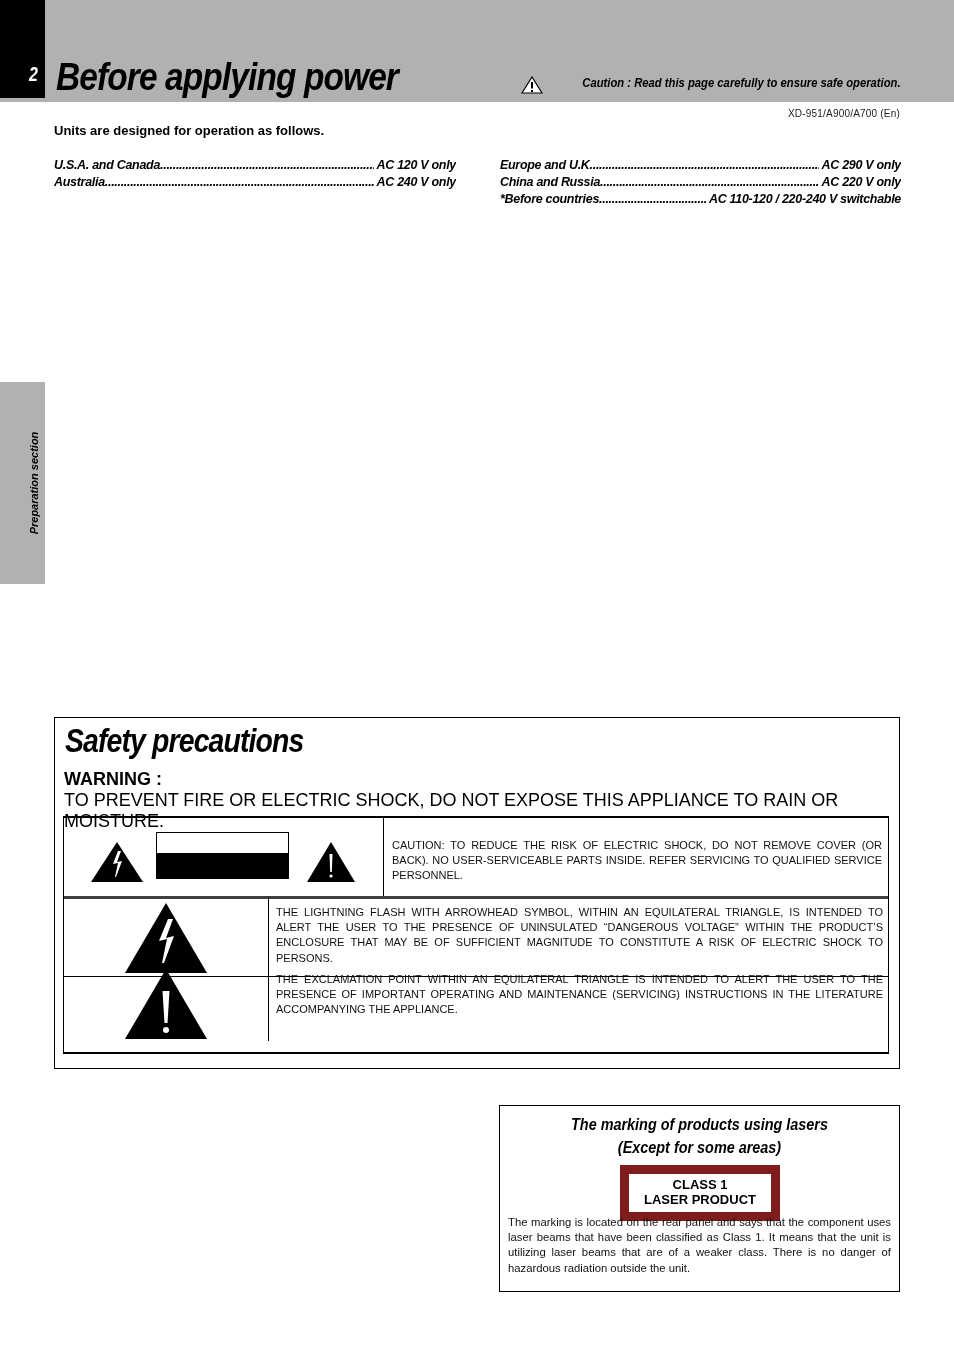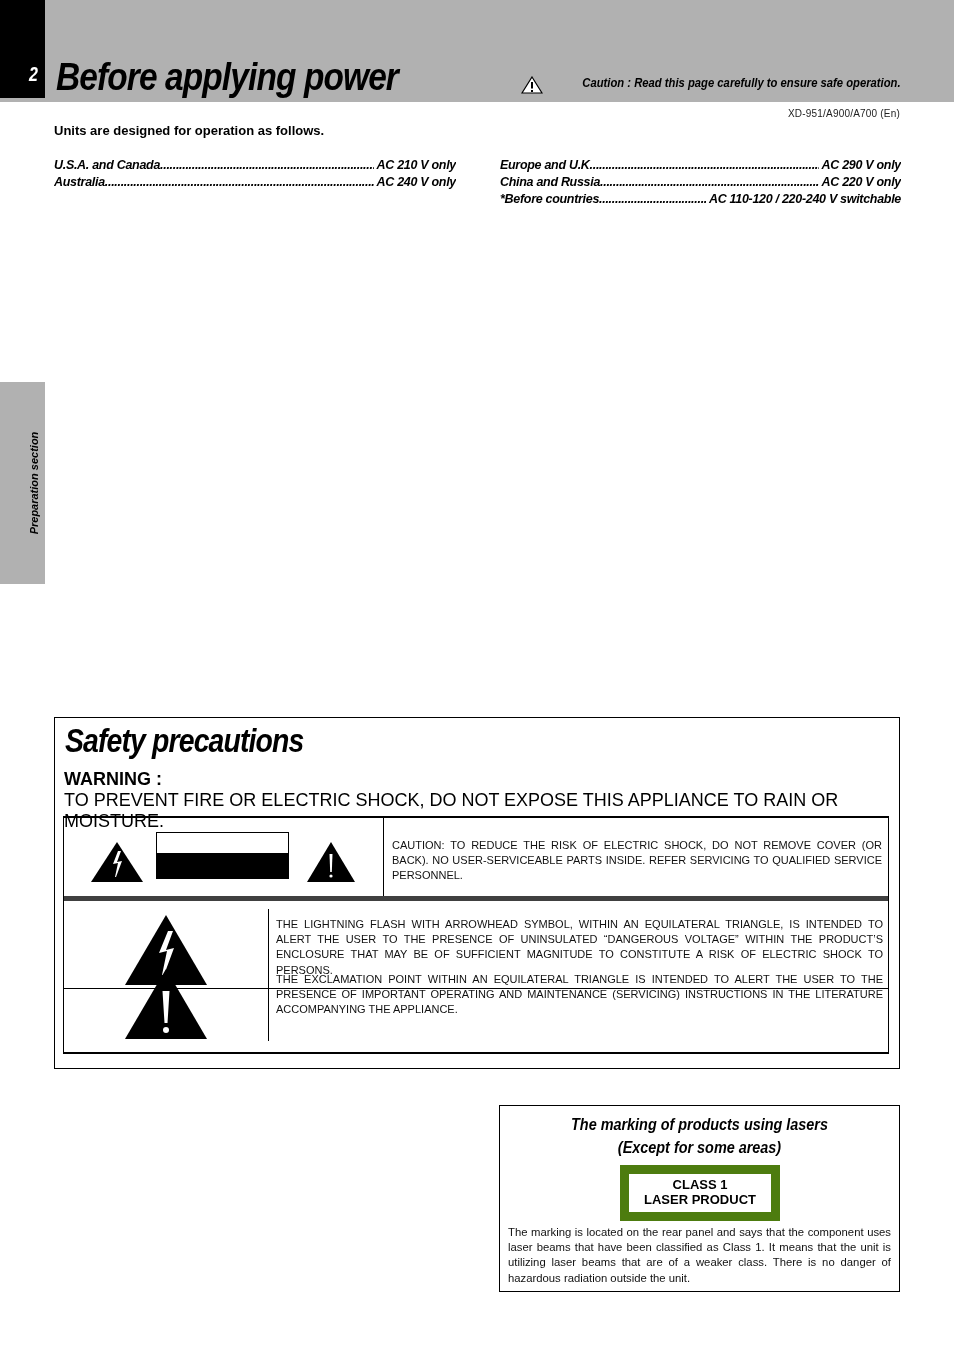--- a/index.html
+++ b/index.html
@@ -25,40 +25,40 @@
     .volt-row .dots::after { content: " ............................................................................................................................................................................................"; }
     .volt-row .val { padding-left: 3px; }
 
     .safety-box { position: absolute; left: 54px; top: 717px; width: 844px; height: 350px; border: 1px solid #000; }
     .safety-title { position: absolute; left: 10px; top: 4px; font-weight: bold; font-style: italic; font-size: 33px; letter-spacing: -1px; transform: scaleX(0.86); transform-origin: left; white-space: nowrap; }
     .warning { position: absolute; left: 9px; top: 51px; font-size: 18px; display: flex; width: 820px; flex-direction: column; }
     .warning .lbl { font-weight: bold; white-space: nowrap; margin-right: 8px; }
     .warning .msg { line-height: 21px; }
 
     .sym-table { position: absolute; left: 8px; top: 98px; width: 826px; height: 238px; border: 1px solid #000; border-top-width: 2px; border-bottom-width: 2px; box-sizing: border-box; }
-    .row1 { position: absolute; left: 0; top: 0; width: 824px; height: 78px; border-bottom: 5px solid #404040; }
+    .row1 { position: absolute; left: 0; top: 0; width: 824px; height: 78px; border-bottom: 3px solid #404040; }
     .row1 .icons-cell { position: absolute; left: 0; top: 0; width: 319px; height: 78px; border-right: 1px solid #000; }
     .row1 .text-cell { position: absolute; left: 328px; top: 20px; width: 490px; }
     .row { position: absolute; left: 0; width: 824px; height: 79px; }
-    .row.r2 { top: 91px; border-bottom: 1px solid #000; }
+    .row.r2 { top: 79px; border-bottom: 1px solid #000; }
     .row.r3 { top: 146px; height: 77px; }
     .row .icon-cell { position: absolute; left: 0; top: 0; width: 204px; height: 100%; border-right: 1px solid #000; }
     .row .text-cell { position: absolute; left: 212px; top: 8px; width: 607px; }
     .cap-text { font-size: 11px; line-height: 15.2px; text-align: justify; color: #111; }
 
     .caution-label { position: absolute; left: 92px; top: 14px; width: 133px; height: 47px; border: 1px solid #000; box-sizing: border-box; }
     .caution-label .top { height: 20px; background: #fff; }
     .caution-label .bottom { height: 25px; background: #000; }
 
     .laser-box { position: absolute; left: 499px; top: 1105px; width: 399px; height: 185px; border: 1px solid #000; }
     .laser-title { position: absolute; left: 0; top: 7px; width: 100%; text-align: center; font-weight: bold; font-style: italic; font-size: 16px; line-height: 23px; }
     .laser-title span { display: block; transform: scaleX(0.9); }
-    .laser-label { position: absolute; left: 120px; top: 59px; width: 160px; height: 56px; background: #4d7c0f; }
+    .laser-label { position: absolute; left: 120px; top: 59px; width: 160px; height: 56px; background: #7f1d1d; }
     .laser-label .inner { position: absolute; left: 9px; top: 9px; width: 142px; height: 38px; background: #fff; text-align: center; font-weight: bold; font-size: 13px; line-height: 15px; padding-top: 3px; box-sizing: border-box; }
-    .laser-desc { position: absolute; left: 8px; top: 119px; width: 383px; font-size: 11.3px; line-height: 15.2px; text-align: justify; color: #111; }
+    .laser-desc { position: absolute; left: 8px; top: 109px; width: 383px; font-size: 11.3px; line-height: 15.2px; text-align: justify; color: #111; }
   </style>
 </head>
 <body>
 
 <div class="header-band"></div>
 <div class="page-tab"></div>
 <div class="page-num">2</div>
 <div class="page-title">Before applying power</div>
 <div class="caution-head">
   <svg width="22" height="18" viewBox="0 0 22 18">
@@ -71,21 +71,21 @@
 <div class="model">XD-951/A900/A700 (En)</div>
 
 <div class="side-tab"></div>
 <div class="side-label">Preparation section</div>
 
 <div class="units-intro">Units are designed for operation as follows.</div>
 <div class="volt-col left">
   <div class="volt-row">
     <span>U.S.A. and Canada</span>
       <span class="dots"></span>
-      <span class="val">AC 210 V only</span>
+      <span class="val">AC 120 V only</span>
   </div>
   <div class="volt-row">
     <span>Australia</span>
       <span class="dots"></span>
       <span class="val">AC 240 V only</span>
   </div>
 </div>
 <div class="volt-col right">
   <div class="volt-row">
     <span>Europe and U.K.</span>

